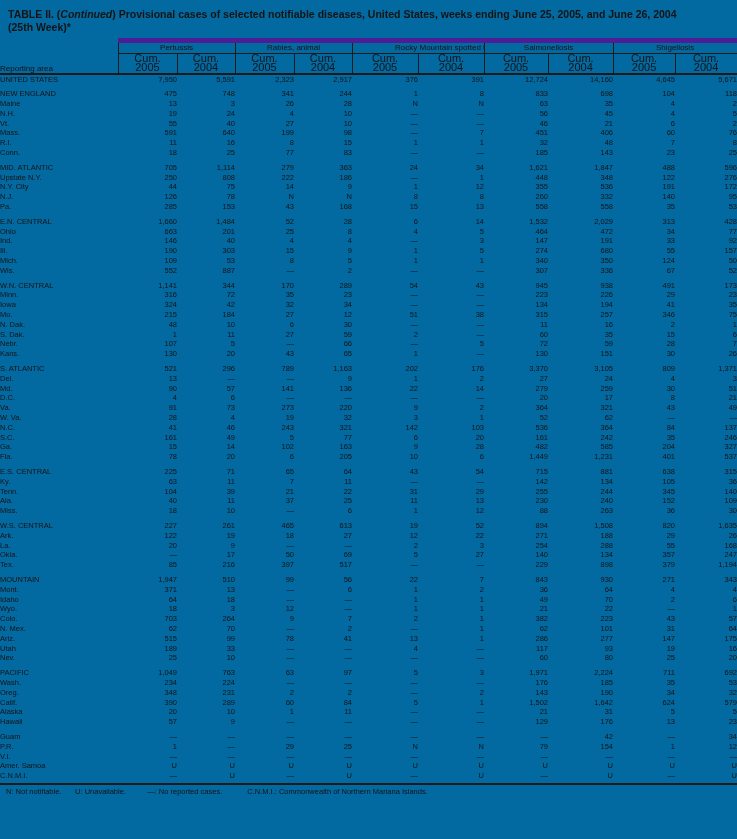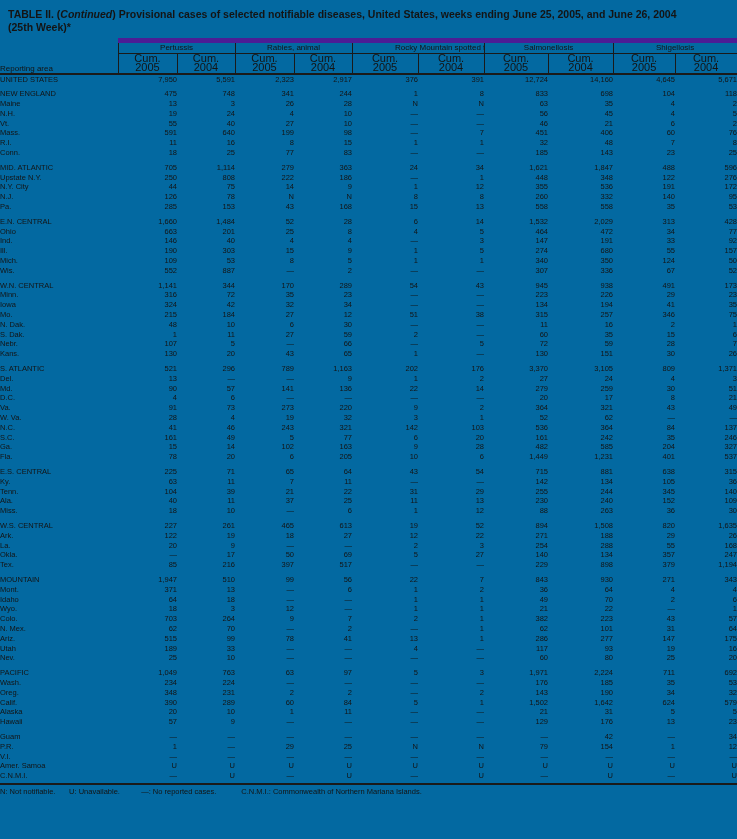--- a/index.html
+++ b/index.html
@@ -76,21 +76,21 @@
   }
   tr.section-start td { padding-top:5px; }
   tr.first-row td { padding-top:0; }
   .bottom-rule {
     border-top:2px solid #1a1a1a;
     margin:2px 0 0 0;
   }
   .footnotes {
     font-size:7.5px;
     line-height:10px;
-    padding:2px 0 0 0;
+    padding:2px 0 0 6px;
   }
   .legend span { display:inline-block; }
   .legend .l0 { width:67px; }
   .legend .l1 { width:70px; }
   .legend .l2 { width:98px; }
 </style>
 </head>
 <body>
 
 <div class="page">

